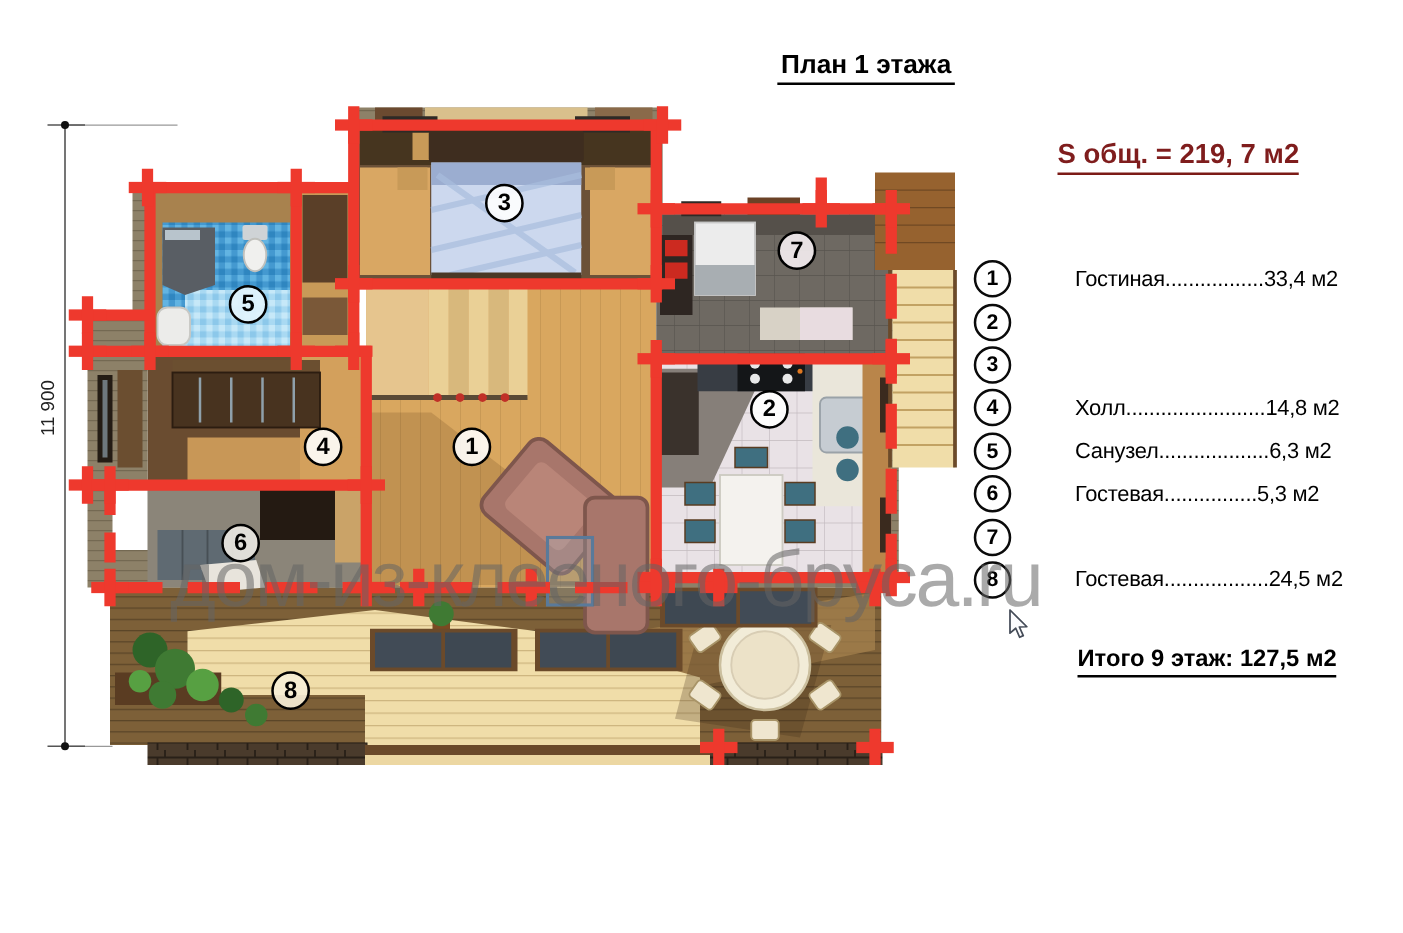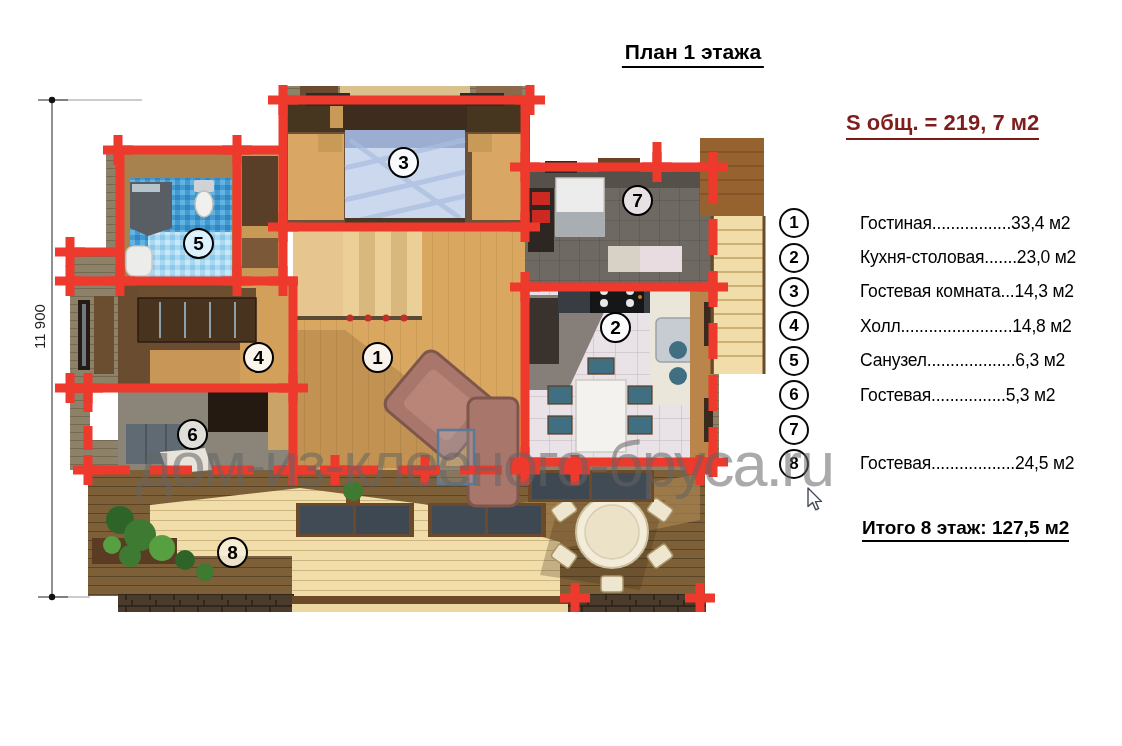--- a/index.html
+++ b/index.html
@@ -385,25 +385,23 @@
   <div class="abs page-title">План 1 этажа</div>
   <div class="abs s-total">S общ. = 219, 7 м2</div>
 
   <div class="abs legend">
     <div class="legend-row">
       <span class="lcircle">1</span>
       <span class="ltext">Гостиная.................33,4 м2</span>
     </div>
     <div class="legend-row">
       <span class="lcircle">2</span>
-      <span class="ltext">Кухня-столовая.......23,0 м2</span>
     </div>
     <div class="legend-row">
       <span class="lcircle">3</span>
-      <span class="ltext">Гостевая комната...14,3 м2</span>
     </div>
     <div class="legend-row">
       <span class="lcircle">4</span>
       <span class="ltext">Холл........................14,8 м2</span>
     </div>
     <div class="legend-row">
       <span class="lcircle">5</span>
       <span class="ltext">Санузел...................6,3 м2</span>
     </div>
     <div class="legend-row">
@@ -412,21 +410,21 @@
     </div>
     <div class="legend-row">
       <span class="lcircle">7</span>
     </div>
     <div class="legend-row">
       <span class="lcircle">8</span>
       <span class="ltext">Гостевая..................24,5 м2</span>
     </div>
   </div>
 
-  <div class="abs floor-total">Итого 8 этаж:  127,5 м2</div>
+  <div class="abs floor-total">Итого 9 этаж:  127,5 м2</div>
 
   <div class="marker" style="left:362px;top:342px;">1</div>
   <div class="marker" style="left:600px;top:312px;">2</div>
   <div class="marker" style="left:388px;top:147px;">3</div>
   <div class="marker" style="left:243px;top:342px;">4</div>
   <div class="marker" style="left:183px;top:228px;background:rgba(225,243,252,0.92);">5</div>
   <div class="marker" style="left:177px;top:419px;background:rgba(235,232,226,0.92);">6</div>
   <div class="marker" style="left:622px;top:185px;background:rgba(242,235,238,0.92);">7</div>
   <div class="marker" style="left:217px;top:537px;background:rgba(246,238,214,0.92);">8</div>
 

